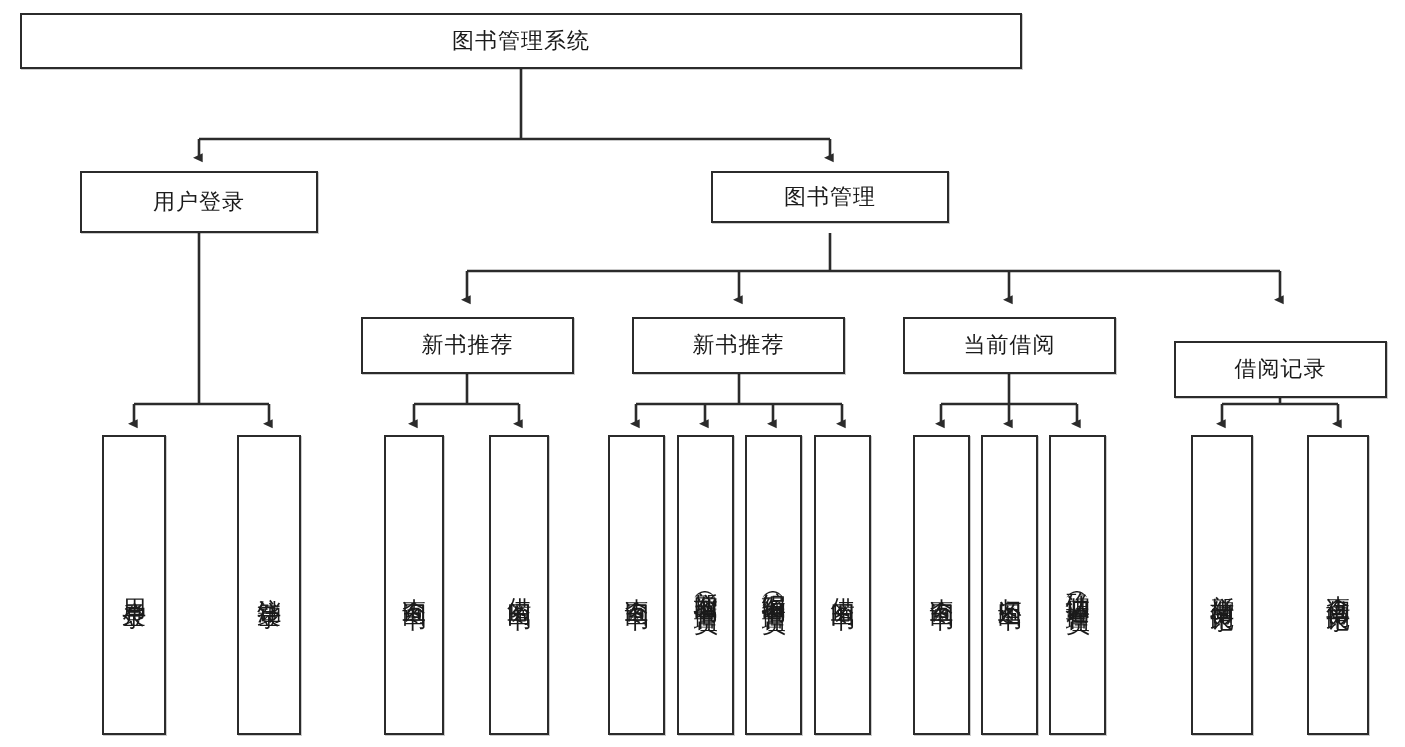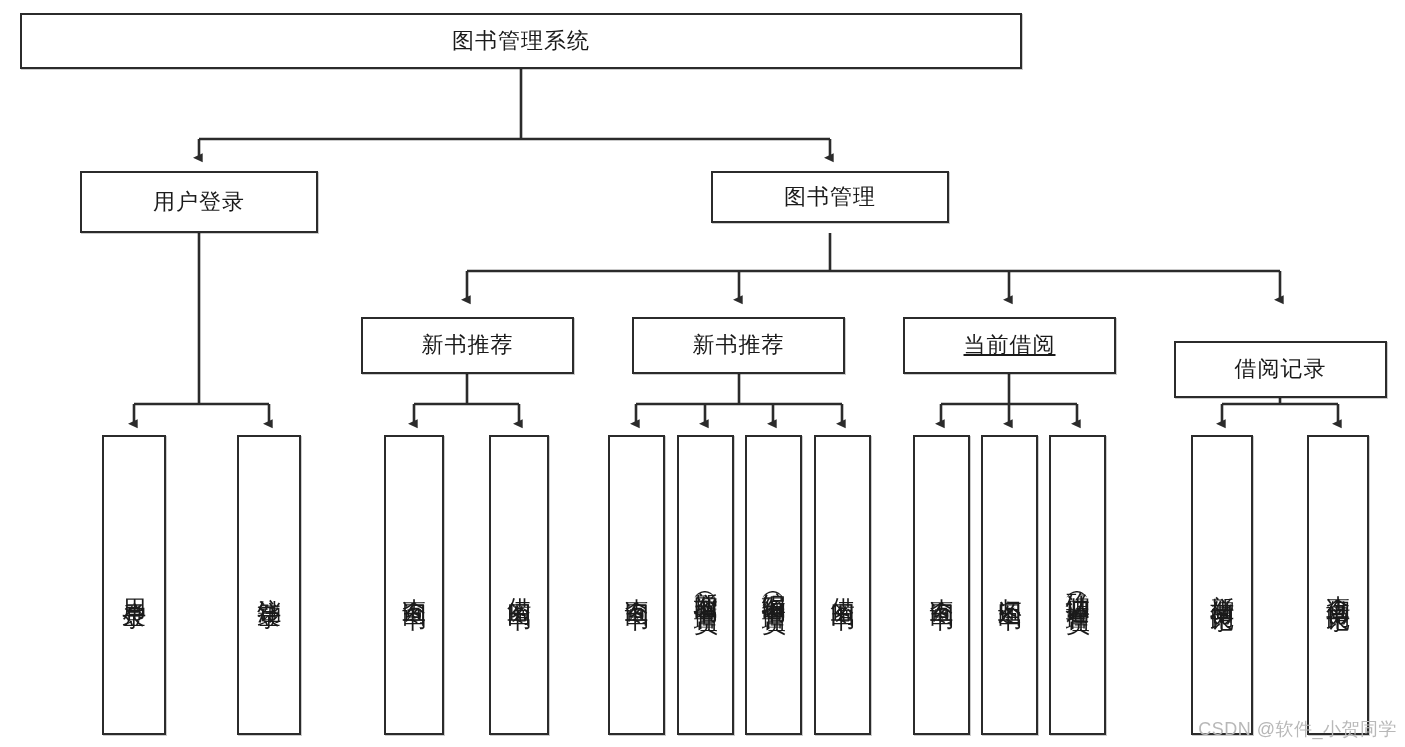--- a/index.html
+++ b/index.html
@@ -135,21 +135,21 @@
   </div>
 
   <div class="node horiz" style="left:361px; top:317px; width:213px; height:57px;">
     <span>新书推荐</span>
   </div>
 
   <div class="node horiz" style="left:632px; top:317px; width:213px; height:57px;">
     <span>新书推荐</span>
   </div>
 
-  <div class="node horiz" style="left:903px; top:317px; width:213px; height:57px;text-decoration:underline;">
+  <div class="node horiz" style="left:903px; top:317px; width:213px; height:57px;">
     <span>当前借阅</span>
   </div>
 
   <div class="node horiz" style="left:1174px; top:317px; width:213px; height:57px;margin-top:24px;">
     <span>借阅记录</span>
   </div>
 
   <div class="node vert" style="left:102px; top:435px; width:64px; height:300px;">
     <span class="vtext">用户登录</span>
   </div>
@@ -195,15 +195,14 @@
   </div>
 
   <div class="node vert" style="left:1191px; top:435px; width:62px; height:300px;">
     <span class="vtext">新增借阅记录</span>
   </div>
 
   <div class="node vert" style="left:1307px; top:435px; width:62px; height:300px;">
     <span class="vtext">查询借阅记录</span>
   </div>
 
-  <div class="watermark">CSDN @软件_小贺同学</div>
 
 </div>
 
 </body></html>

